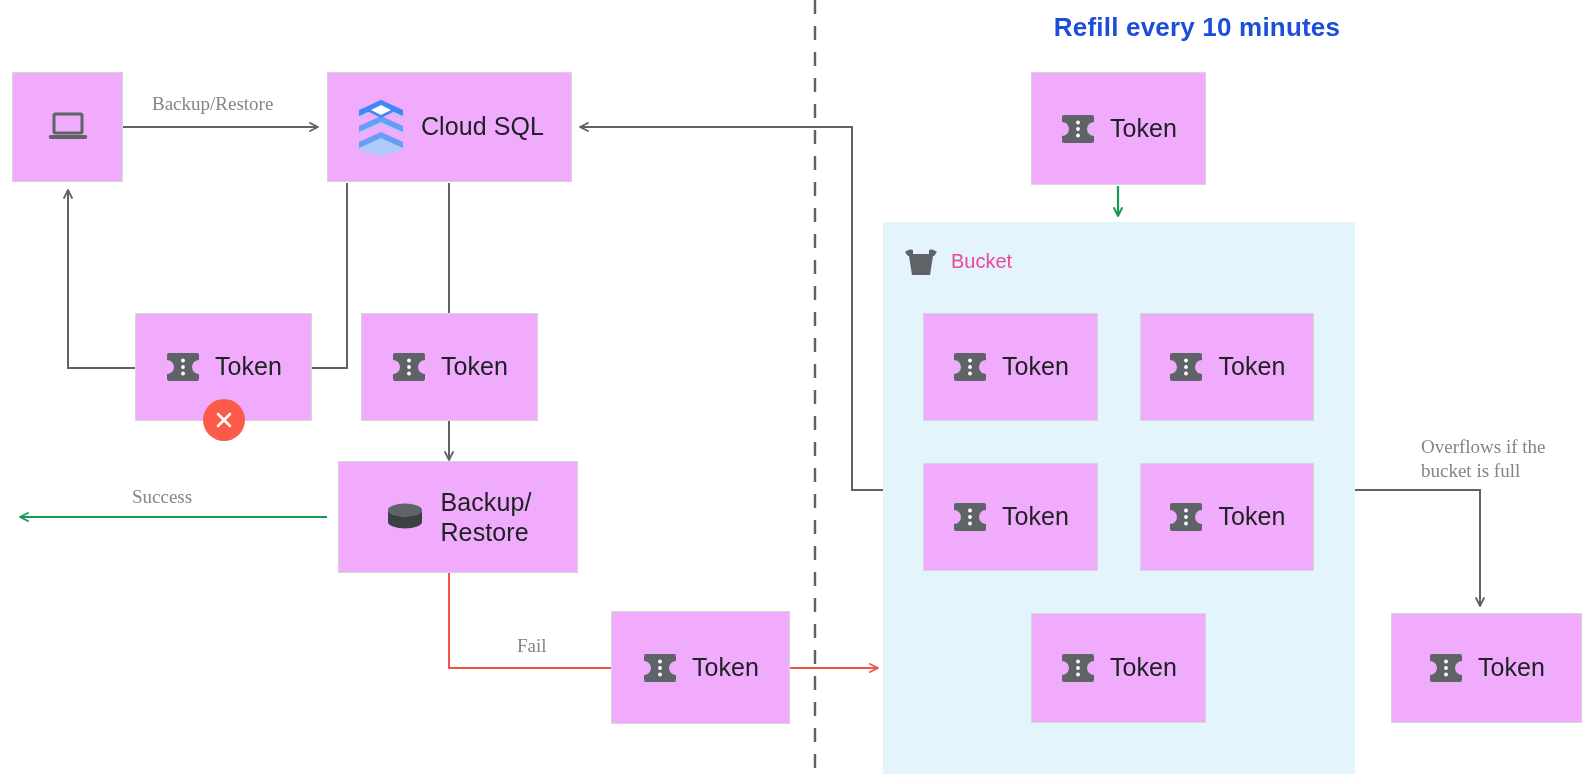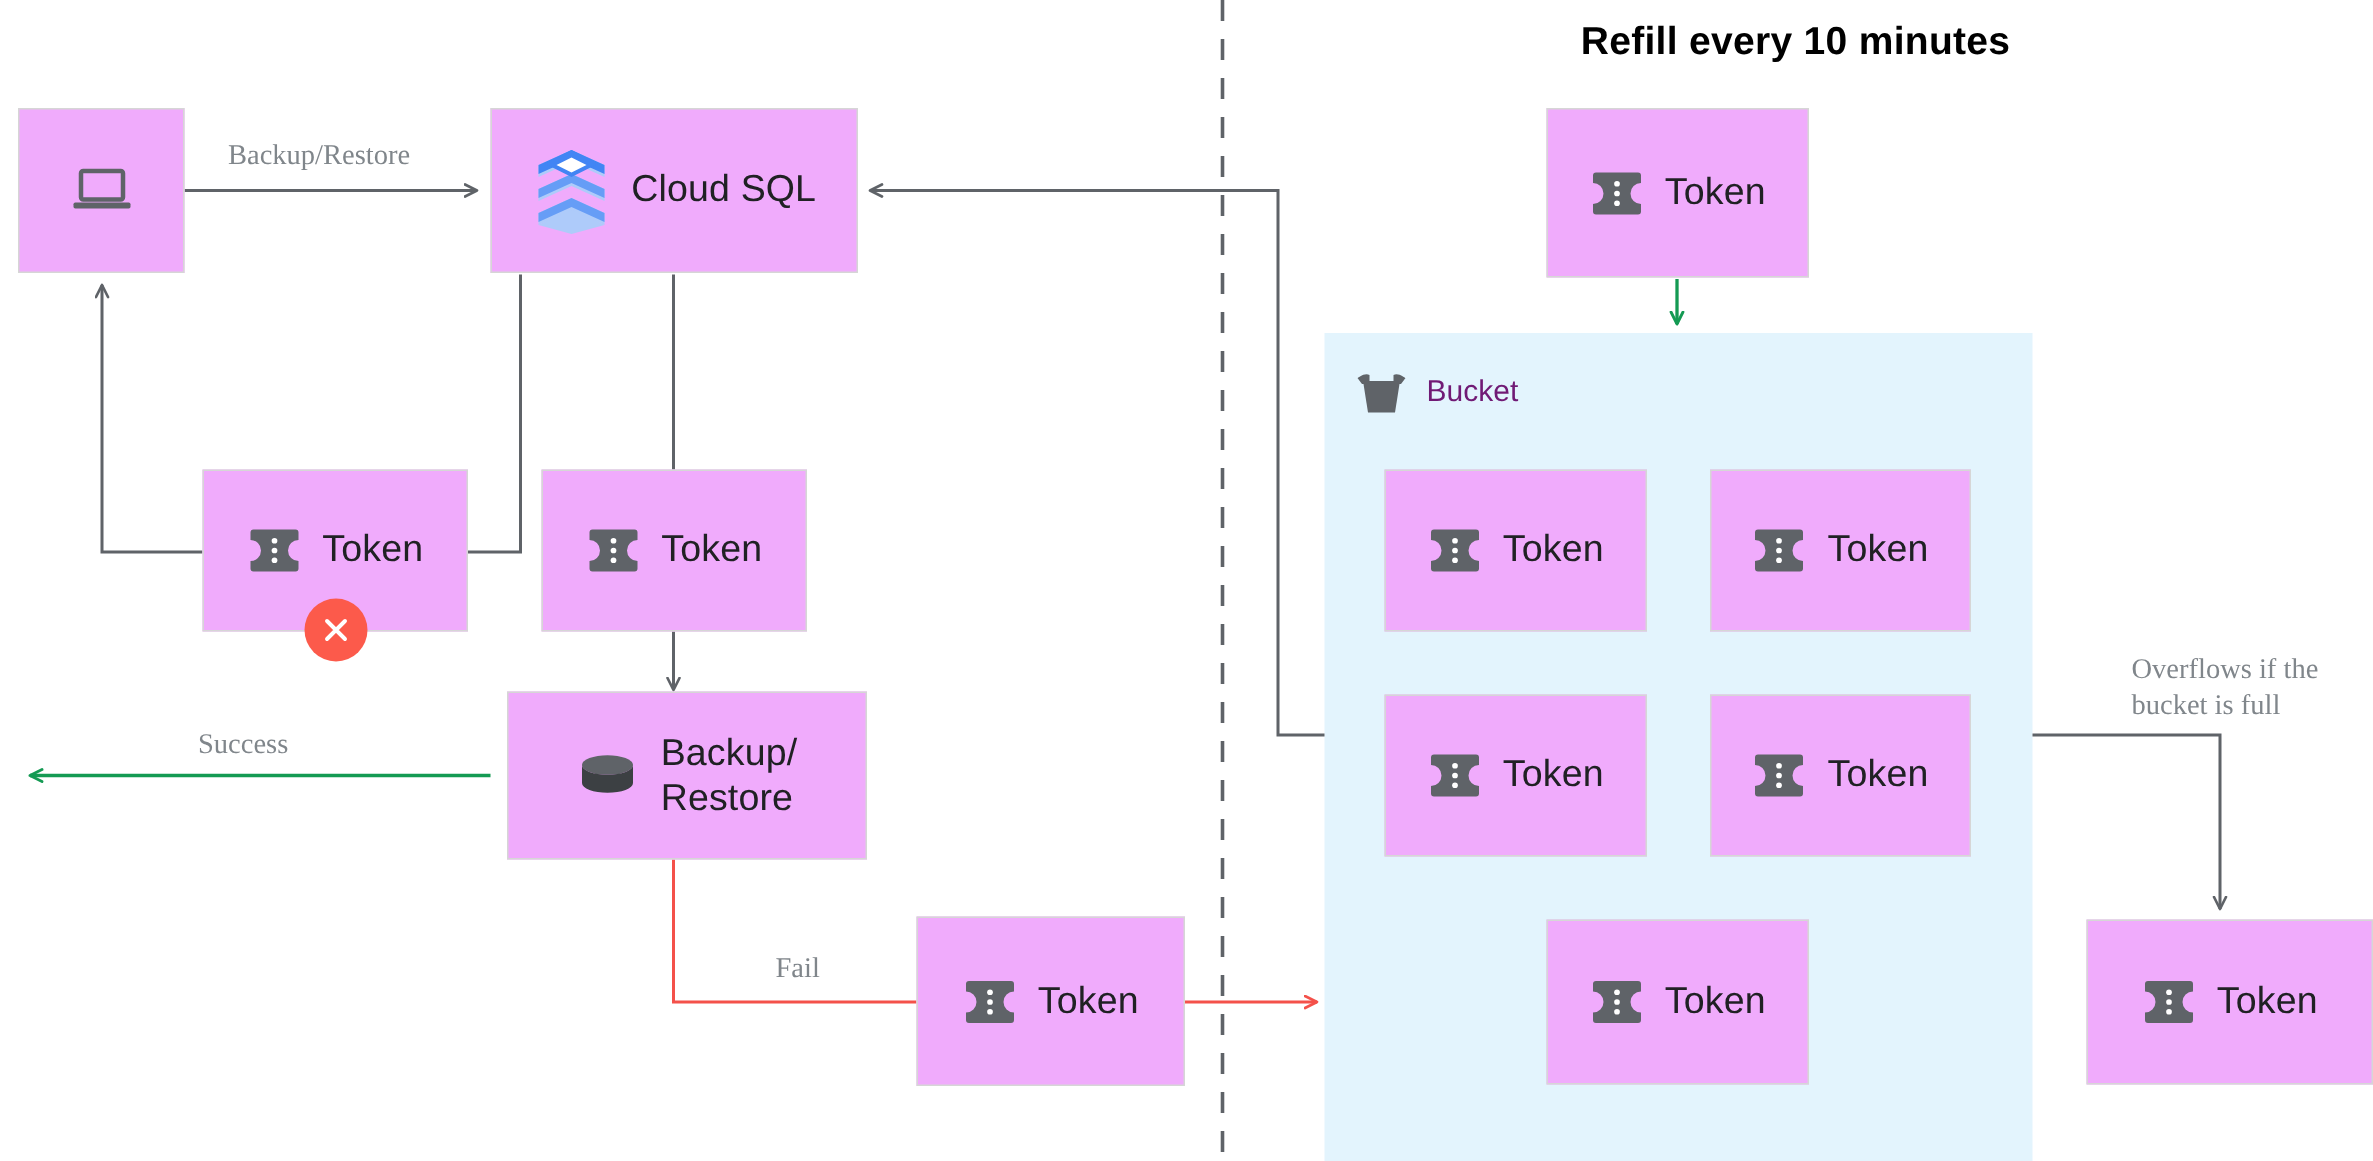--- a/index.html
+++ b/index.html
@@ -74,32 +74,32 @@
   #bucket-header{
     position:absolute;
     left:903px;top:245px;
     display:flex;
     align-items:center;
     gap:12px;
     z-index:4;
   }
   #bucket-header .bl{
     font-size:20px;
-    color:#701a75;
+    color:#ec4899;
   }
 
   
   #title{
     position:absolute;
     left:1052px;top:12px;
     width:290px;
     text-align:center;
     font-size:26px;
     font-weight:bold;
-    color:#000000;
+    color:#1d4ed8;
     z-index:6;
     letter-spacing:.2px;
   }
 
   
   #fail-badge{
     position:absolute;
     left:203px;top:399px;
     width:42px;height:42px;
     border-radius:50%;

